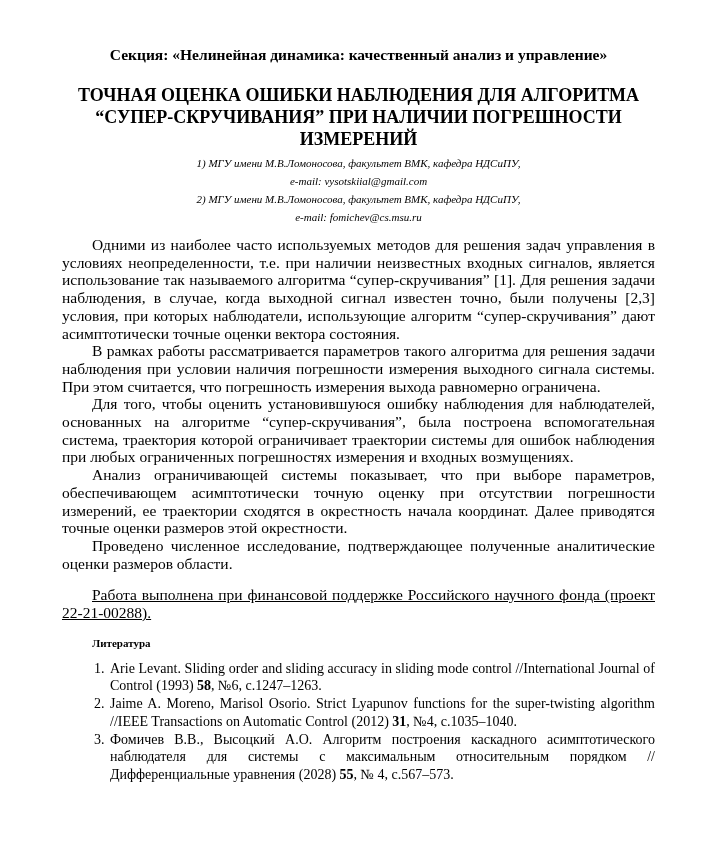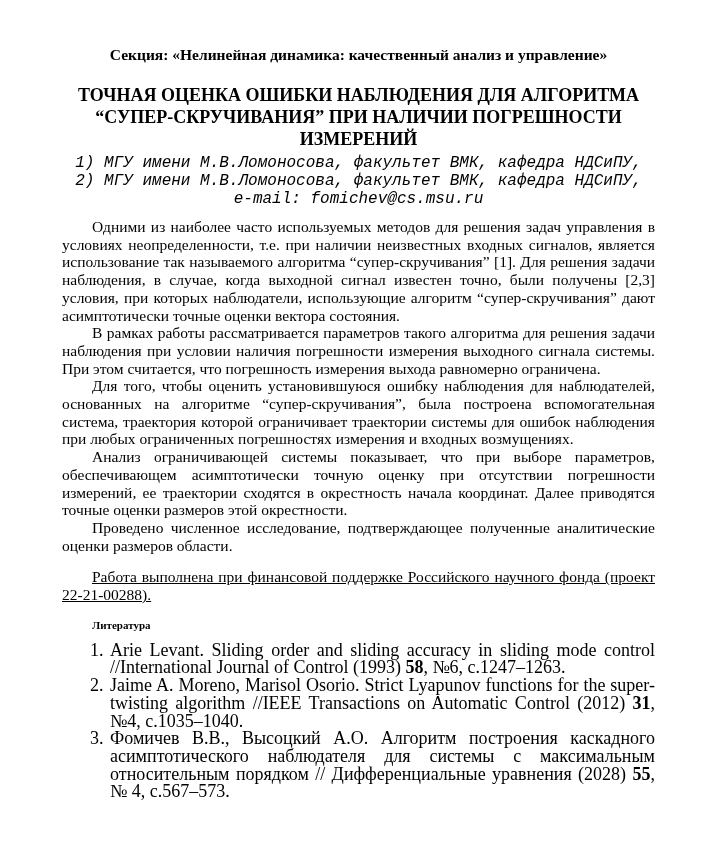--- a/index.html
+++ b/index.html
@@ -40,23 +40,22 @@
     line-height: 18px;
   }
   .authors sup {
     font-size: 10px;
     line-height: 0;
   }
   .affiliations {
     margin-top: 4px;
     text-align: center;
     font-style: italic;
-    font-size: 16px;
+    font-size: 11px;
     line-height: 18px;
-    font-family: Liberation Mono, monospace;
   }
   .abstract {
     margin-top: 10px;
     font-size: 15.5px;
     line-height: 17.7px;
     text-align: justify;
   }
   .abstract p {
     margin: 0;
     text-indent: 30px;
@@ -68,21 +67,21 @@
   .lit-heading {
     margin-top: 12px;
     font-weight: bold;
     font-size: 11px;
     line-height: 18px;
     padding-left: 30px;
   }
   ol.references {
     margin: 8px 0 0 0;
     padding-left: 46px;
-    font-size: 18px;
+    font-size: 14px;
     line-height: 17.7px;
     text-align: justify;
   }
   ol.references li {
     padding-left: 2px;
     margin: 0;
   }
   .ref-volume {
     font-weight: bold;
   }
@@ -96,20 +95,21 @@
 
   <div class="title">
     <div>ТОЧНАЯ ОЦЕНКА ОШИБКИ НАБЛЮДЕНИЯ ДЛЯ АЛГОРИТМА</div>
     <div>“СУПЕР-СКРУЧИВАНИЯ” ПРИ НАЛИЧИИ ПОГРЕШНОСТИ</div>
     <div>ИЗМЕРЕНИЙ</div>
   </div>
 
 
   <div class="affiliations">
     <div>1) МГУ имени М.В.Ломоносова, факультет ВМК, кафедра НДСиПУ,</div>
+    <div>e-mail: vysotskiial@gmail.com</div>
     <div>2) МГУ имени М.В.Ломоносова, факультет ВМК, кафедра НДСиПУ,</div>
     <div>e-mail: fomichev@cs.msu.ru</div>
   </div>
 
   <div class="abstract">
     <p>Одними из наиболее часто используемых методов для решения задач управления в условиях неопределенности, т.е. при наличии неизвестных входных сигналов, является использование так называемого алгоритма “супер-скручивания” [1]. Для решения задачи наблюдения, в случае, когда выходной сигнал известен точно, были получены [2,3] условия, при которых наблюдатели, использующие алгоритм “супер-скручивания” дают асимптотически точные оценки вектора состояния.</p>
     <p>В рамках работы рассматривается параметров такого алгоритма для решения задачи наблюдения при условии наличия погрешности измерения выходного сигнала системы. При этом считается, что погрешность измерения выхода равномерно ограничена.</p>
     <p>Для того, чтобы оценить установившуюся ошибку наблюдения для наблюдателей, основанных на алгоритме “супер-скручивания”, была построена вспомогательная система, траектория которой ограничивает траектории системы для ошибок наблюдения при любых ограниченных погрешностях измерения и входных возмущениях.</p>
     <p>Анализ ограничивающей системы показывает, что при выборе параметров, обеспечивающем асимптотически точную оценку при отсутствии погрешности измерений, ее траектории сходятся в окрестность начала координат. Далее приводятся точные оценки размеров этой окрестности.</p>
     <p>Проведено численное исследование, подтверждающее полученные аналитические оценки размеров области.</p>

